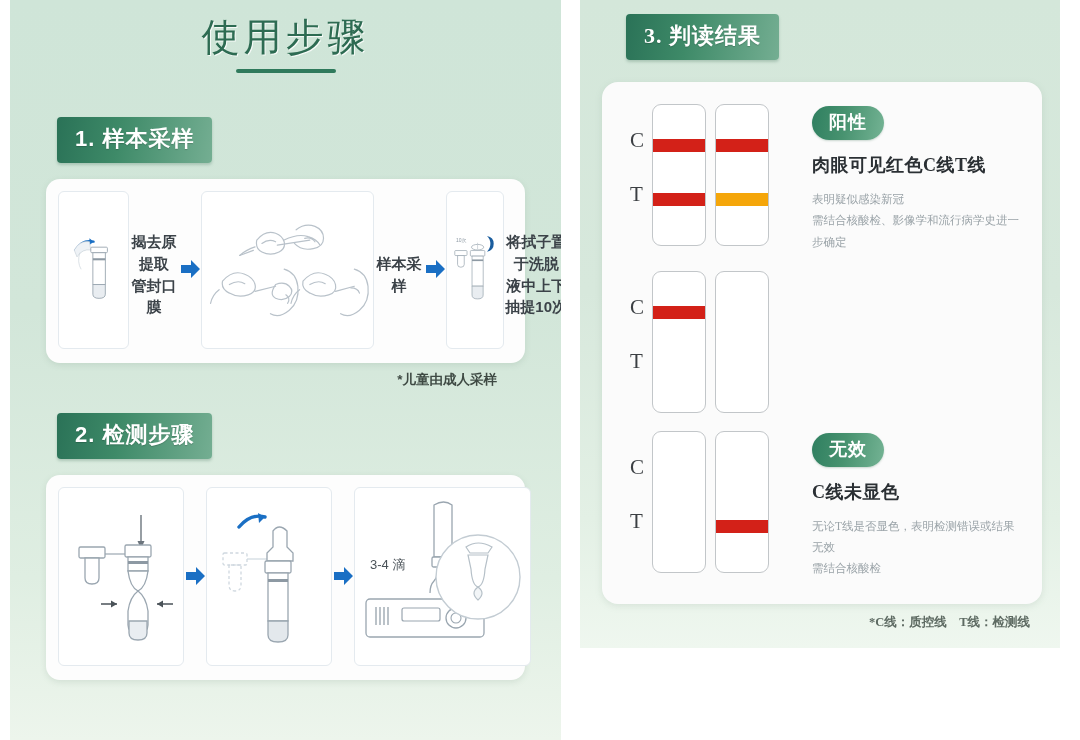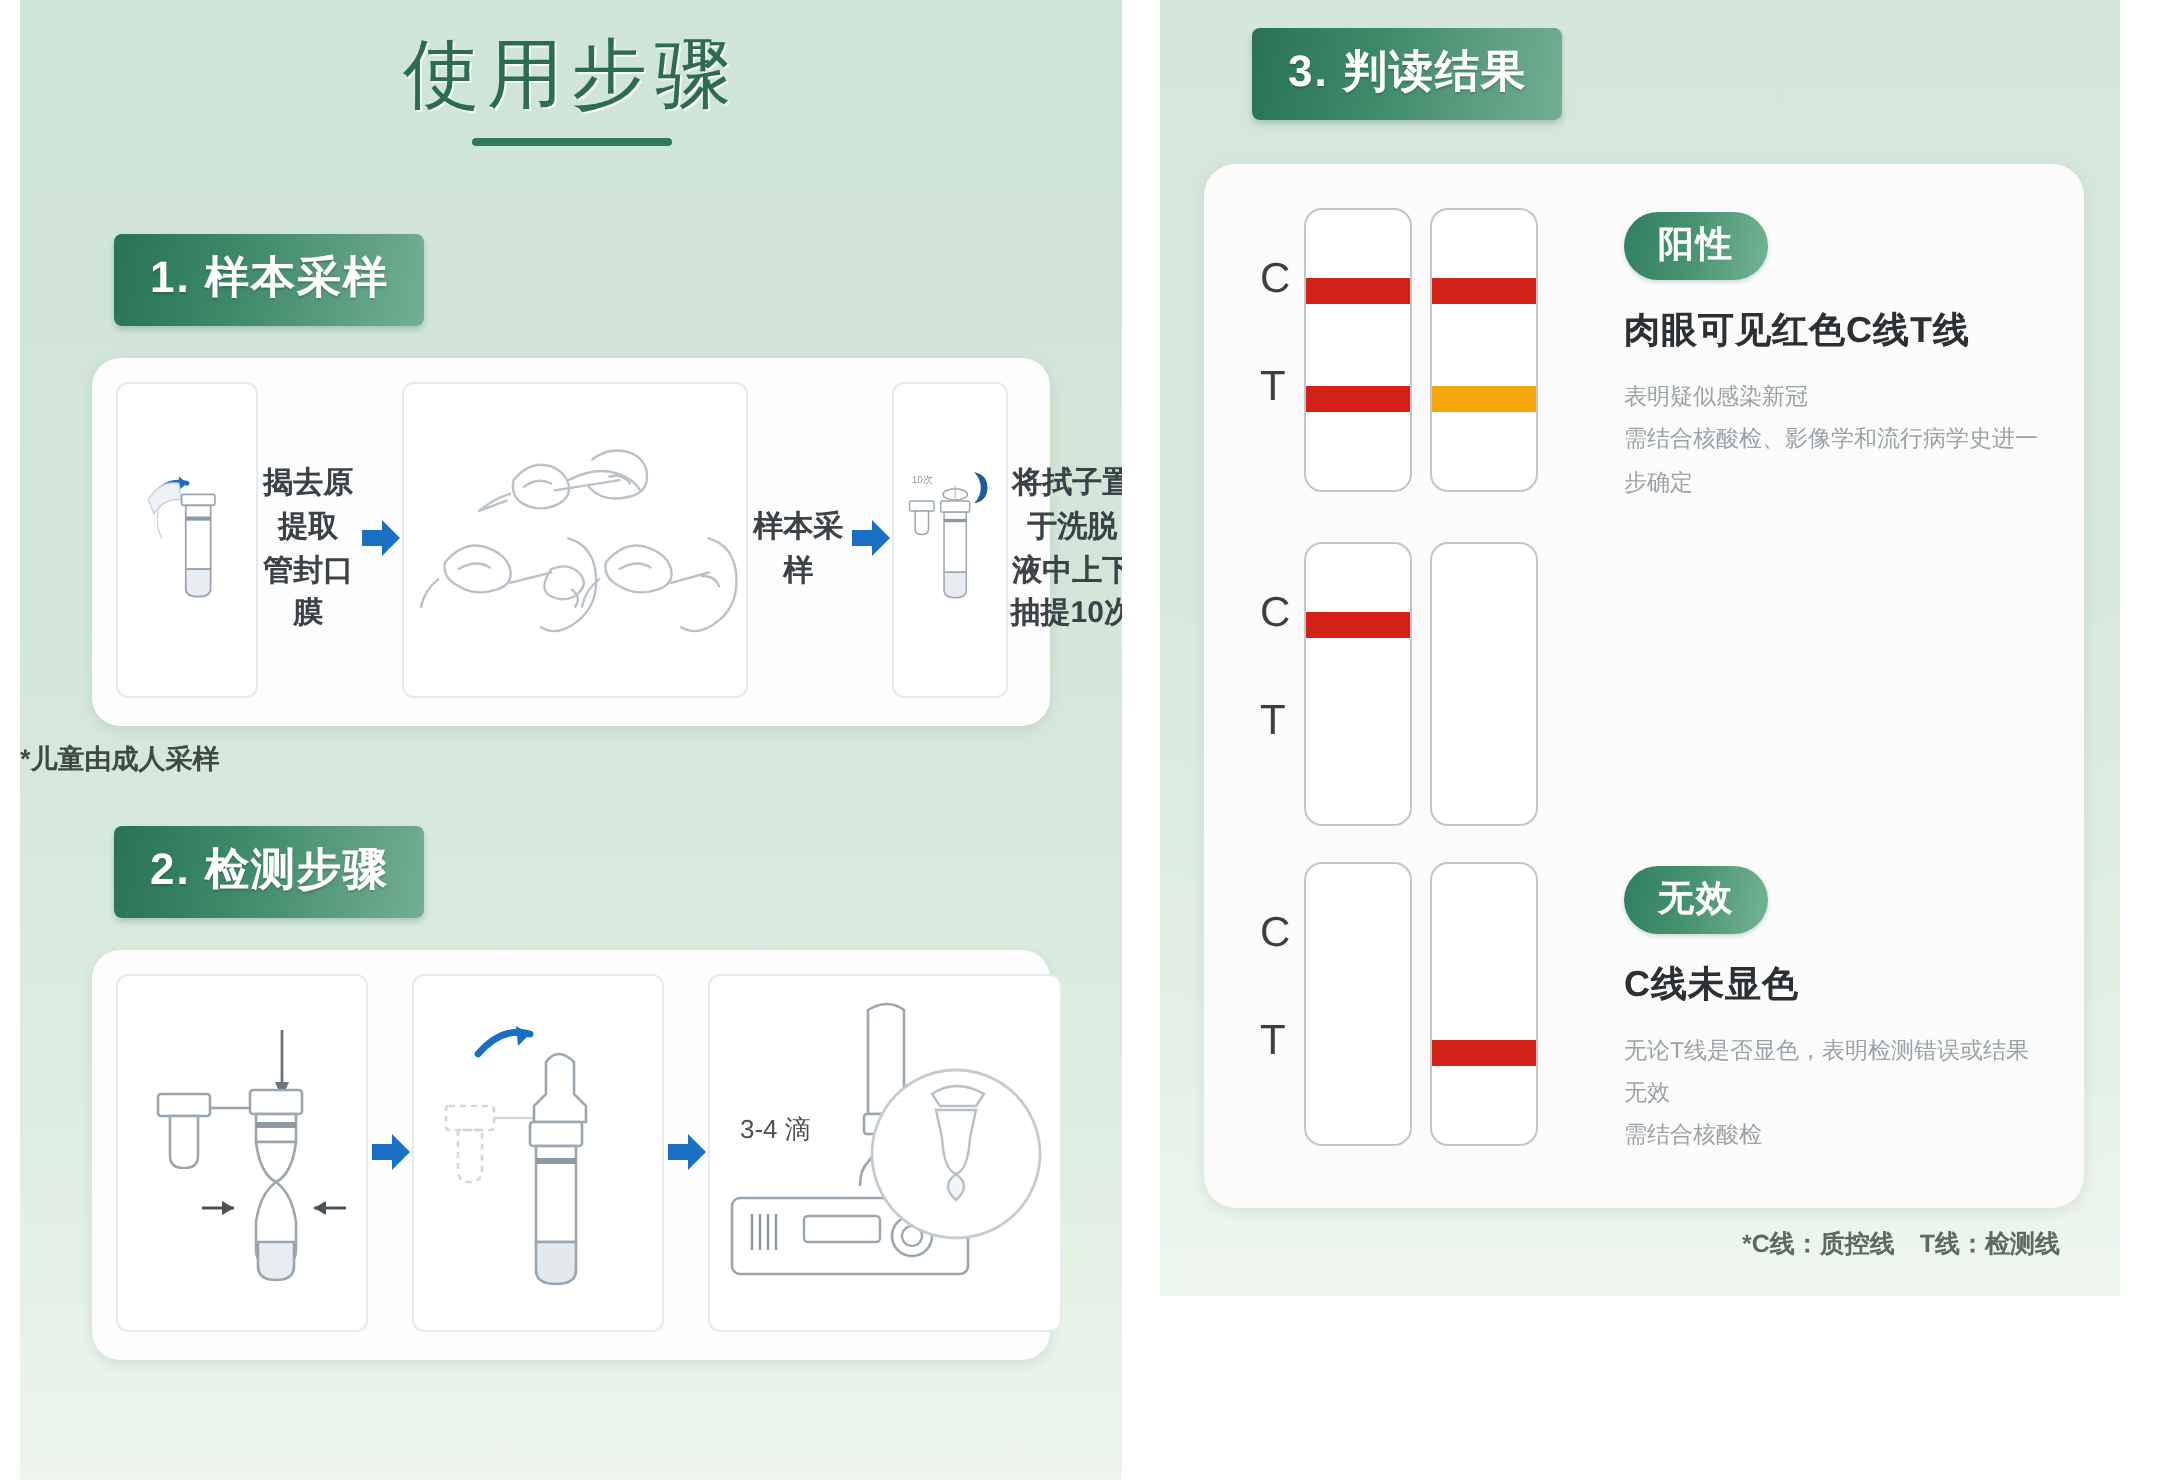--- a/index.html
+++ b/index.html
@@ -14,20 +14,21 @@
   
   .panel{position:relative;overflow:hidden;}
   .panel-left{
     width:551px;height:740px;margin-left:10px;
     background:linear-gradient(180deg,#cfe5d8 0%,#d2e6d9 42%,#dfeee2 78%,#edf5ec 100%);
   }
   .gutter{width:19px;height:740px;background:#ffffff;}
   .panel-right{
     width:490px;height:648px;
     background:linear-gradient(180deg,#d4e7da 0%,#d7e8dc 45%,#e3f0e5 80%,#eff7ef 100%);
+    font-family:Liberation Serif, serif;
   }
   .panel-right:after{
     content:"";position:absolute;right:0;top:0;width:10px;height:740px;background:#ffffff;
   }
 
   
   .main-title{
     text-align:center;padding-top:12px;
     font-size:38px;font-weight:normal;letter-spacing:4px;
     color:#2d6b52;
@@ -71,21 +72,21 @@
     font-size:15px;line-height:1.45;font-weight:bold;color:#3b4248;
     white-space:pre-line;
   }
   .arrow{
     display:flex;align-items:center;justify-content:center;
     width:34px;align-self:flex-start;
   }
   .arrow svg{display:block;}
 
   .note-right{
-    padding:8px 44px 0 0;
+    text-align:right;padding:8px 64px 0 0;
     font-size:13.5px;font-weight:bold;color:#3f4a44;
   }
 
   
   .chip-wrap.s3{padding-top:14px;padding-left:46px;}
   .result-card{
     margin:22px 28px 0 22px;
     background:#fbfbfb;border-radius:16px;
     box-shadow:0 2px 7px rgba(120,150,132,.18);
     padding:22px 20px 24px 24px;

